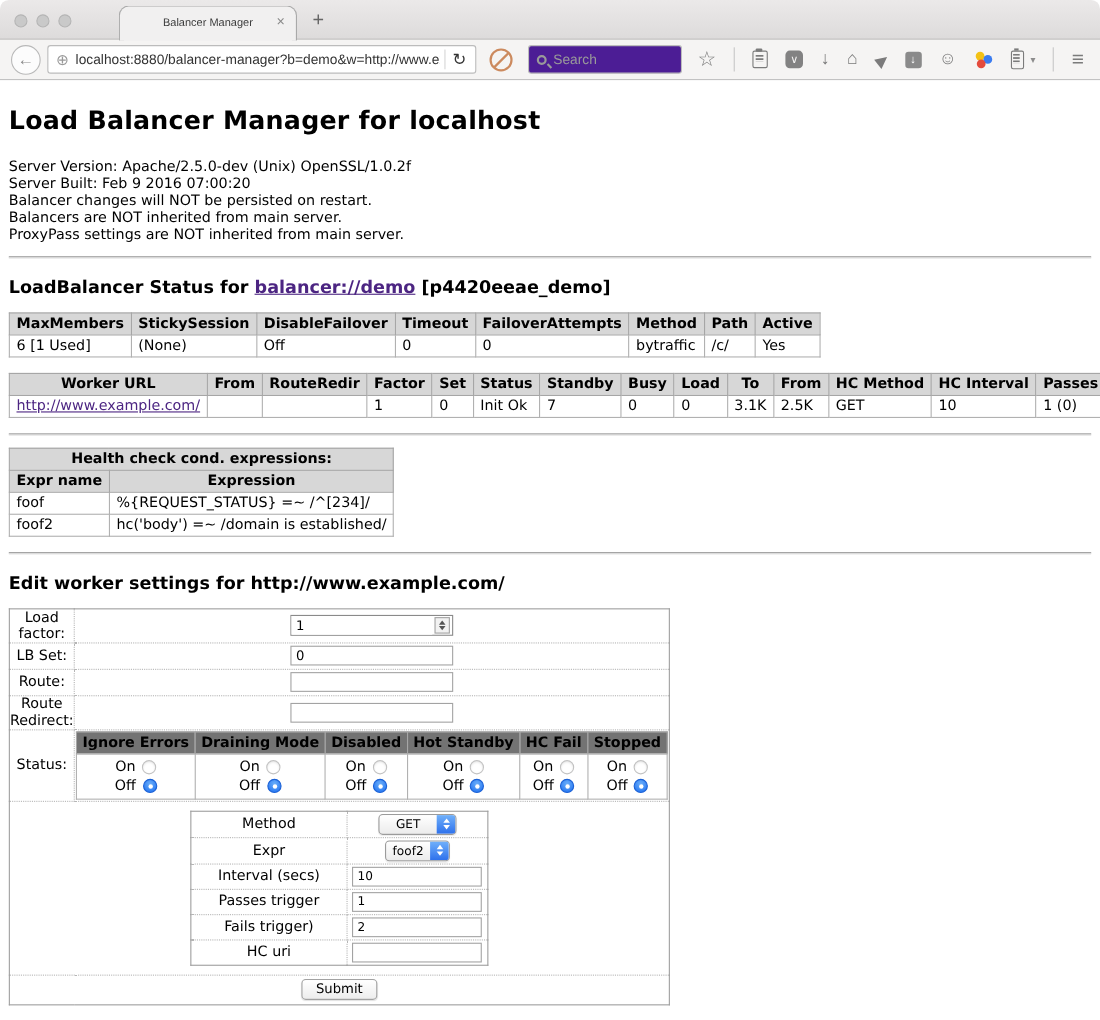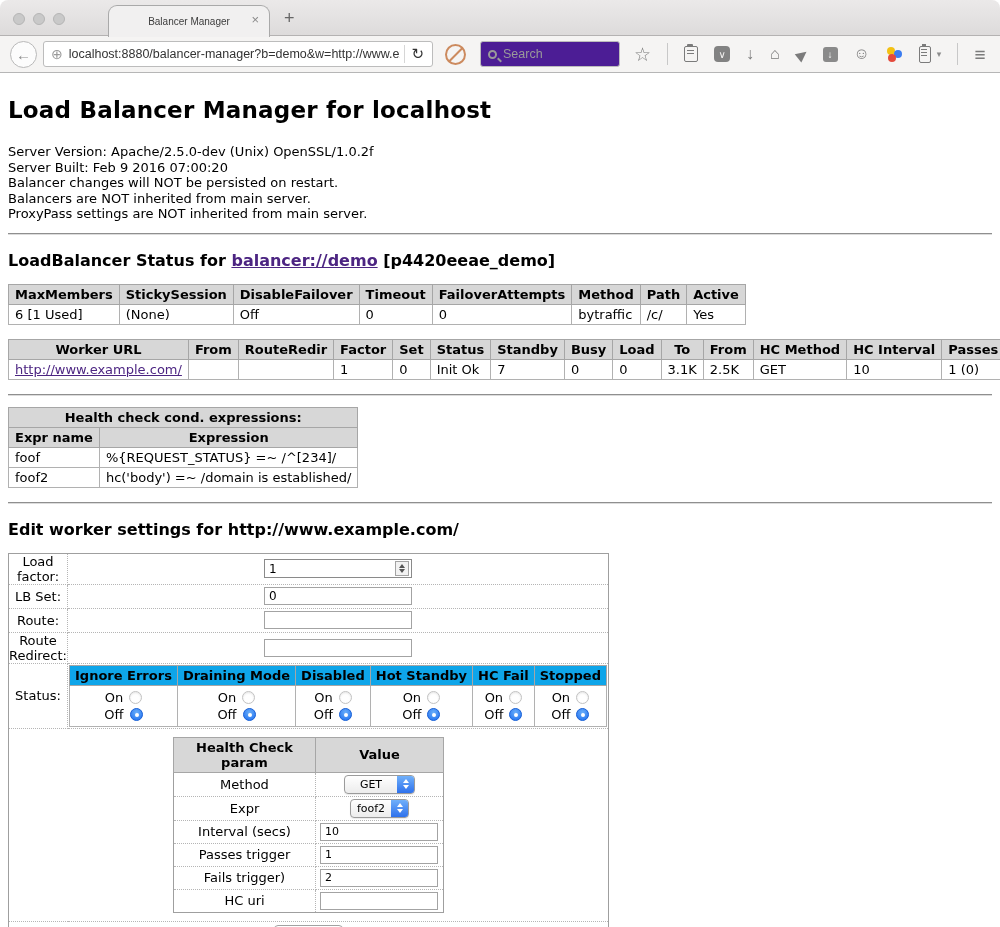--- a/index.html
+++ b/index.html
@@ -86,21 +86,21 @@
   .numwrap { position:relative; display:inline-block; width:148px; height:19px; border:1px solid #8a8a8a; background:#fff; vertical-align:middle; }
   .numwrap input { position:absolute; left:0; top:0; width:128px; height:17px; border:none; outline:none;
                    font-family:"DejaVu Sans", sans-serif; font-size:12px; padding:1px 4px; }
   .spinner { position:absolute; right:2px; top:1px; width:14px; height:15px; border:1px solid #a3a3a3; background:#f2f2f2;
              display:flex; flex-direction:column; align-items:center; justify-content:center; }
   .spinner .sa { width:0; height:0; border-left:3px solid transparent; border-right:3px solid transparent; }
   .spinner .up { border-bottom:4px solid #555; margin-bottom:1px; }
   .spinner .dn { border-top:4px solid #555; }
 
   table.stable { border-collapse:collapse; width:100%; font-size:13px; }
-  table.stable th { background:#0ea5e9; border:1px solid #a6a6a6; padding:2px 5px; font-weight:bold; text-align:center; white-space:nowrap; }
+  table.stable th { background:#737373; border:1px solid #a6a6a6; padding:2px 5px; font-weight:bold; text-align:center; white-space:nowrap; }
   table.stable td { border:1px solid #b1b1b1; padding:3px 4px; text-align:center; }
   .radio-line { display:flex; align-items:center; justify-content:center; gap:6px; height:17px; }
   .radio { width:13px; height:13px; border-radius:50%; background:#fff; border:1px solid #c2c2c2; box-shadow:inset 0 1px 2px rgba(0,0,0,0.10); flex:none; position:relative; }
   .radio.checked { background:radial-gradient(circle at 50% 32%, #6aaef9, #1c6ef0); border:1px solid #1b61d6; box-shadow:none; }
   .radio.checked::after { content:""; position:absolute; left:4px; top:4px; width:4px; height:4px; border-radius:50%; background:#fff; }
 
   table.hctable { border-collapse:collapse; border:1px solid #9f9f9f; margin:4px auto; font-size:13px; }
   table.hctable th { background:#d7d7d7; border:1px solid #a6a6a6; padding:2px 8px; font-weight:bold; text-align:center; }
   table.hctable td { border:1px dotted #b5b5b5; padding:2px 4px; text-align:center; height:22px; }
   td.hclabel { width:142px; }
@@ -390,24 +390,20 @@
                 </tr>
               </tbody>
             </table>
           </td>
         </tr>
         <tr>
           <td colspan="2" style="padding:4px 0;">
             <table class="hctable">
               <tbody>
                 <tr>
-                  <th>Health Check param</th>
-                  <th>Value</th>
-                </tr>
-                <tr>
                   <td class="hclabel">Method</td>
                   <td class="hcvalue">
                     <span class="mac-select">
                       <span class="sel-label sel-min52">GET</span>
                       <span class="sel-cap">
                           <span class="ca cu"></span>
                           <span class="ca cd"></span>
                         </span>
                     </span>
                   </td>

